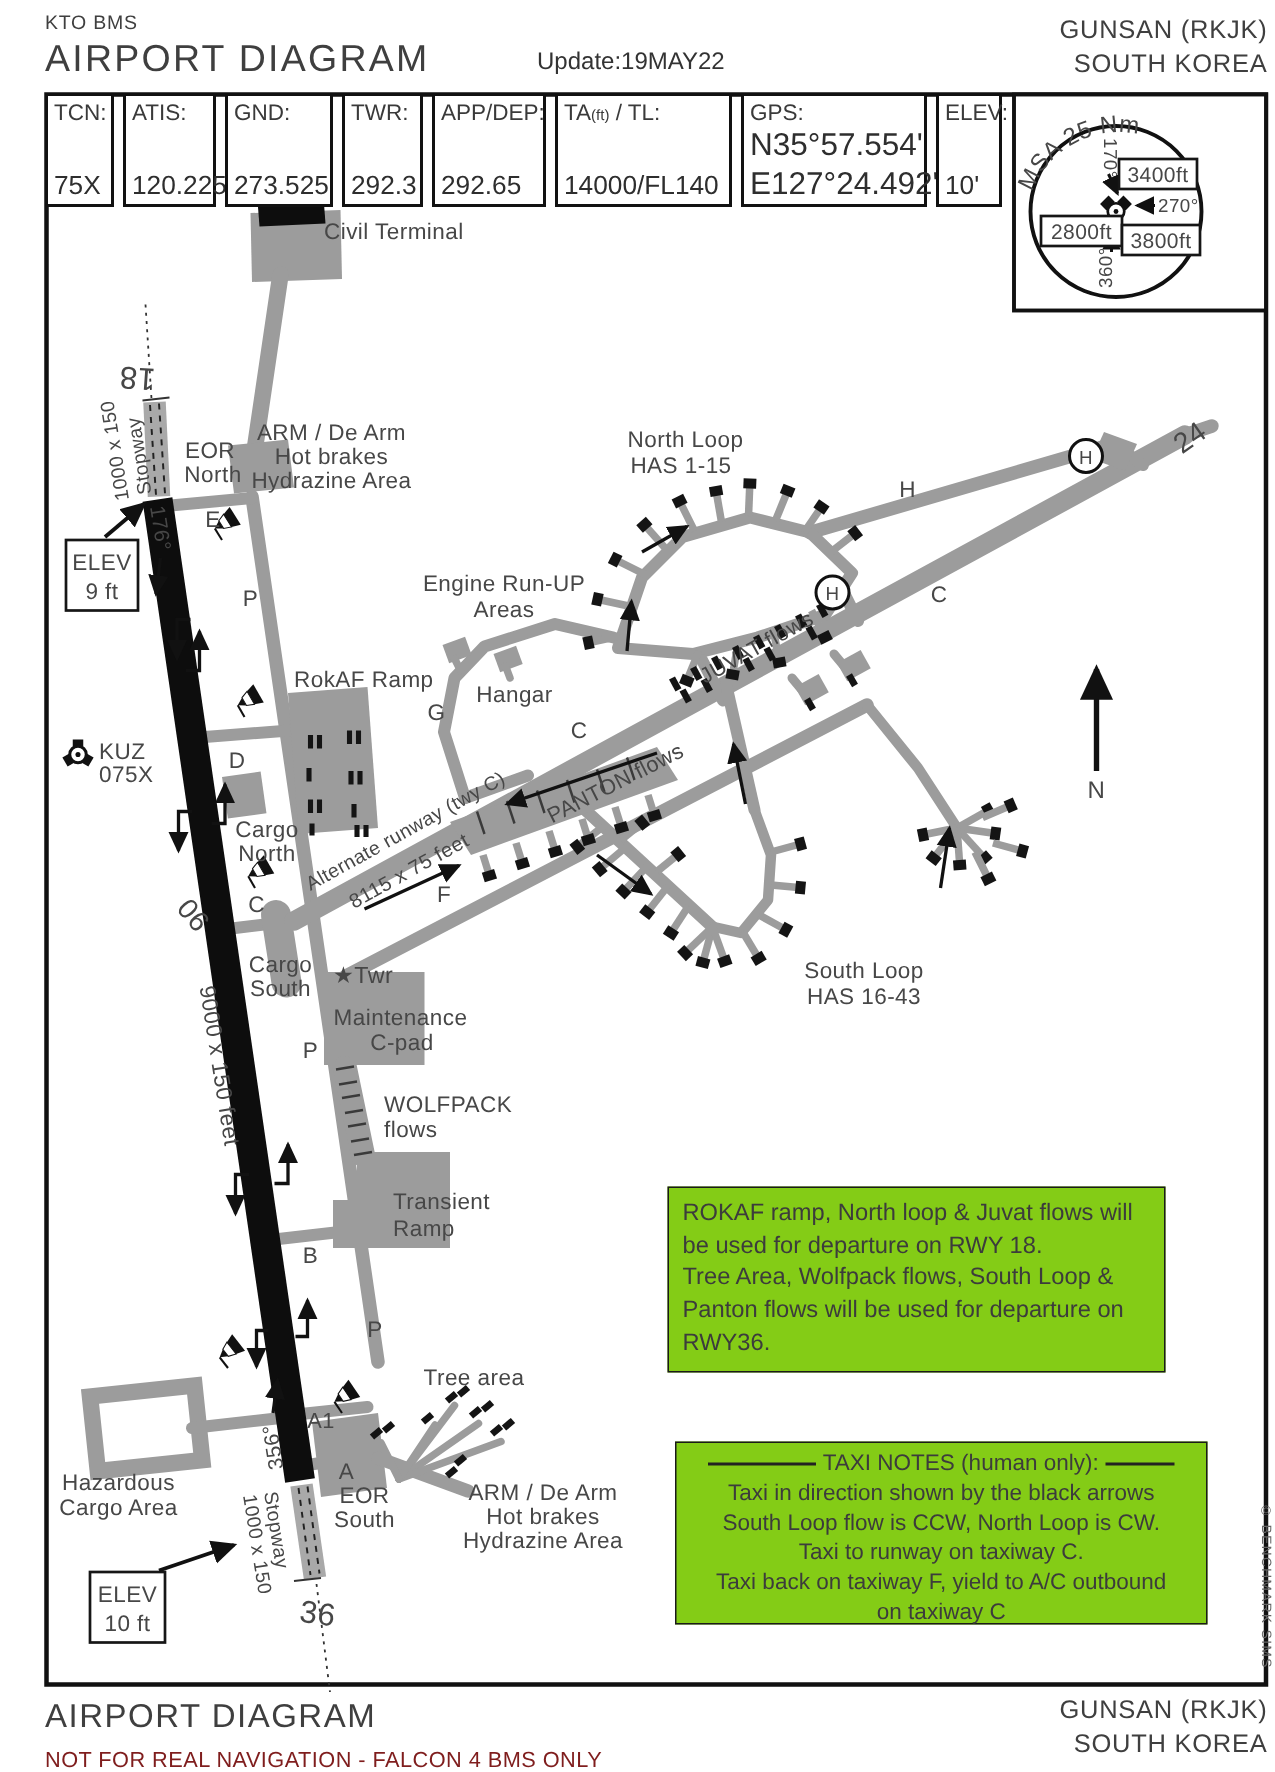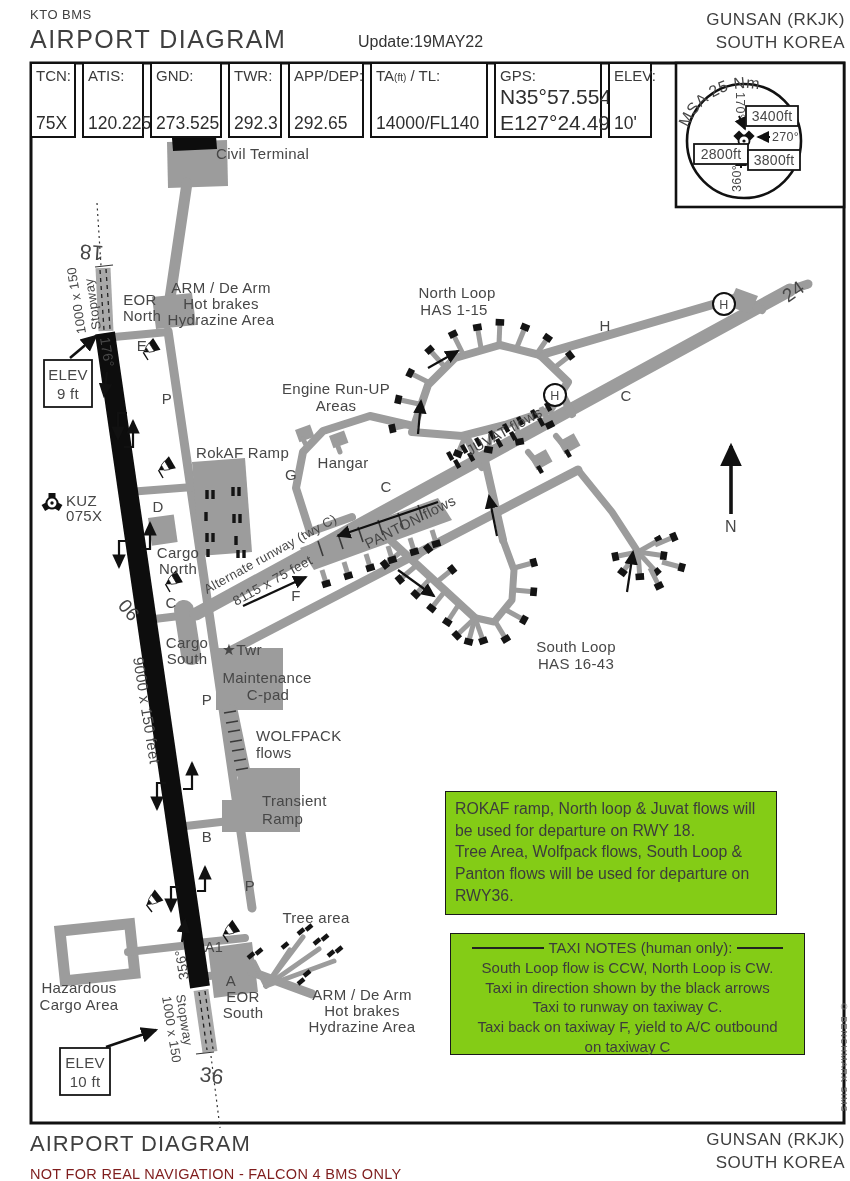--- a/index.html
+++ b/index.html
@@ -17,21 +17,21 @@
   .cell{box-sizing:border-box;background:#fff;border:2.5px solid #111;
         padding:3px 21px 2px 4px;display:flex;flex-direction:column;justify-content:space-between;}
   .cell .lab{font-size:15px;color:#3a3a3a;white-space:nowrap;}
   .cell .val{font-size:17.5px;color:#2e2e2e;white-space:nowrap;}
   .cell .val2{font-size:21px;color:#2e2e2e;white-space:nowrap;line-height:1.25;}
   .sub{font-size:10px;}
   
   .nbox{position:absolute;box-sizing:border-box;background:#84cc16;border:1.6px solid #1a1a1a;z-index:3;}
   #notes1{left:445px;top:791px;width:332px;height:124px;padding:6px 9px;font-size:15.8px;
           line-height:1.37;color:#3c3c3c;}
-  #notes2{left:450px;top:933px;width:355px;height:122px;padding:4px 6px;font-size:15px;
+  #notes2{left:450px;top:961px;width:355px;height:122px;padding:4px 6px;font-size:15px;
           line-height:1.32;color:#3c3c3c;text-align:center;}
   .tn-title{display:flex;align-items:center;justify-content:center;gap:5px;}
   .tn-title::before{content:"";height:1.6px;background:#222;flex:0 0 72px;}
   .tn-title::after{content:"";height:1.6px;background:#222;flex:0 0 46px;}
   
   .ftr-left{position:absolute;left:30px;top:1131px;}
   .ftr-title{font-size:22px;letter-spacing:1px;color:#3f3f3f;}
   .ftr-sub{font-size:14.5px;color:#7f1d1d;margin-top:9px;letter-spacing:.3px;}
   .ftr-right{position:absolute;right:5px;top:1129px;text-align:right;font-size:17px;
              color:#3f3f3f;line-height:1.35;letter-spacing:.5px;}
@@ -88,21 +88,21 @@
       <div class="val">292.3</div>
     </div>
     <div class="cell" style="width:76px">
       <div class="lab">APP/DEP:</div>
       <div class="val">292.65</div>
     </div>
     <div class="cell" style="width:118px">
       <div class="lab"><span>TA</span><span class="sub">(ft)</span><span> / TL:</span></div>
       <div class="val">14000/FL140</div>
     </div>
-    <div class="cell" style="width:108px">
+    <div class="cell" style="width:124px">
       <div class="lab">GPS:</div>
       <div>
         <div class="val2">N35°57.554'</div>
         <div class="val2">E127°24.492'</div>
       </div>
     </div>
     <div class="cell" style="width:44px">
       <div class="lab">ELEV:</div>
       <div class="val">10'</div>
     </div>
@@ -520,22 +520,22 @@
     <div>be used for departure on RWY 18.</div>
     <div>Tree Area, Wolfpack flows, South Loop &amp;</div>
     <div>Panton flows will be used for departure on</div>
     <div>RWY36.</div>
   </div>
 
   <div id="notes2" class="nbox">
     <div class="tn-title">
         <span>TAXI NOTES (human only):</span>
       </div>
+    <div>Taxi in direction shown by the black arrows</div>
     <div>South Loop flow is CCW, North Loop is CW.</div>
-    <div>Taxi in direction shown by the black arrows</div>
     <div>Taxi to runway on taxiway C.</div>
     <div>Taxi back on taxiway F, yield to A/C outbound</div>
     <div>on taxiway C</div>
   </div>
 
   <div class="ftr-left">
     <div class="ftr-title">AIRPORT DIAGRAM</div>
     <div class="ftr-sub">NOT FOR REAL NAVIGATION - FALCON 4 BMS ONLY</div>
   </div>
   <div class="ftr-right">

